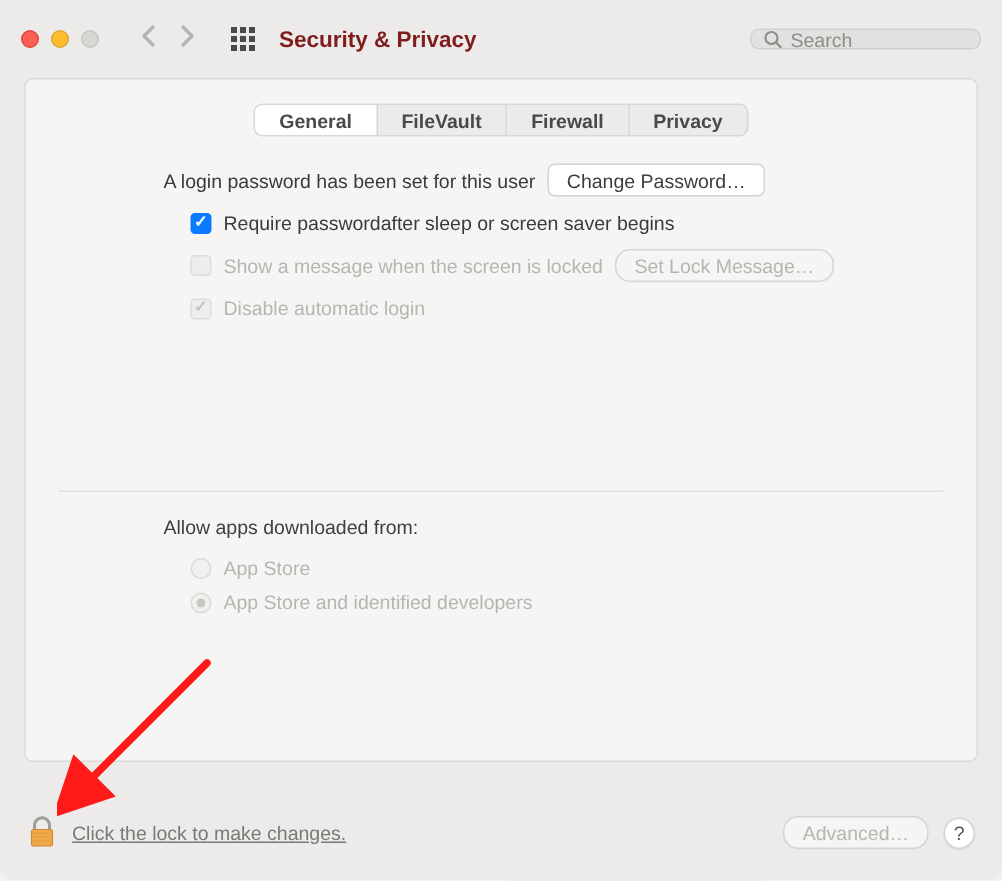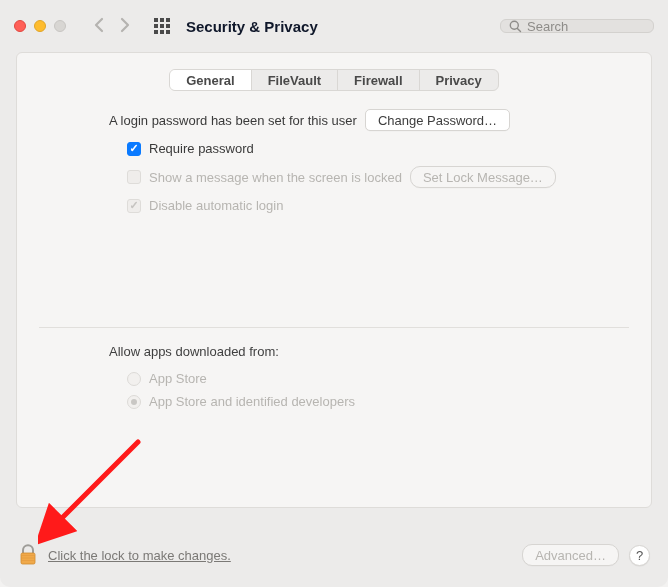--- a/index.html
+++ b/index.html
@@ -23,21 +23,21 @@
   .dot.red { background: #ff5f57; border: 0.5px solid #e14740; }
   .dot.yellow { background: #febc2e; border: 0.5px solid #e0a528; }
   .dot.grey { background: #d8d6d3; border: 0.5px solid #c8c6c3; }
 
   .nav-arrows { display: flex; gap: 14px; margin-left: 28px; color: #b5b3b0; }
   .nav-arrows span { font-size: 20px; line-height: 1; }
 
   .grid-icon { margin-left: 24px; display: grid; grid-template-columns: repeat(3,4px); grid-template-rows: repeat(3,4px); gap: 2px; }
   .grid-icon i { width:4px; height:4px; background:#4a4a4a; display:block; }
 
-  .title { margin-left: 16px; font-weight: 600; font-size: 15px; color:#0f172a; }
+  .title { margin-left: 16px; font-weight: 600; font-size: 15px; color:#7f1d1d; }
 
   .search {
     margin-left: auto; display:flex; align-items:center;
     background:#e3e1df; border:1px solid #d3d1ce; border-radius:6px;
     height:14px; width:154px; padding:0 8px; color:#8e8c89;
   }
   .search svg { margin-right:5px; }
   .search-text { font-size:13px; color:#8e8c89; }
 
   
@@ -187,20 +187,21 @@
     <div class="section">
       <div class="row">
         <span>A login password has been set for this user</span>
         <span class="gap"></span>
         <span class="pill-btn">Change Password…</span>
       </div>
 
       <div class="row inset">
         <span class="checkbox checked"></span>
         <span>Require password</span>
+        <span>after sleep or screen saver begins</span>
       </div>
 
       <div class="row inset">
         <span class="checkbox disabled"></span>
         <span class="dim">Show a message when the screen is locked</span>
         <span class="gap"></span>
         <span class="pill-btn disabled">Set Lock Message…</span>
       </div>
 
       <div class="row inset">

